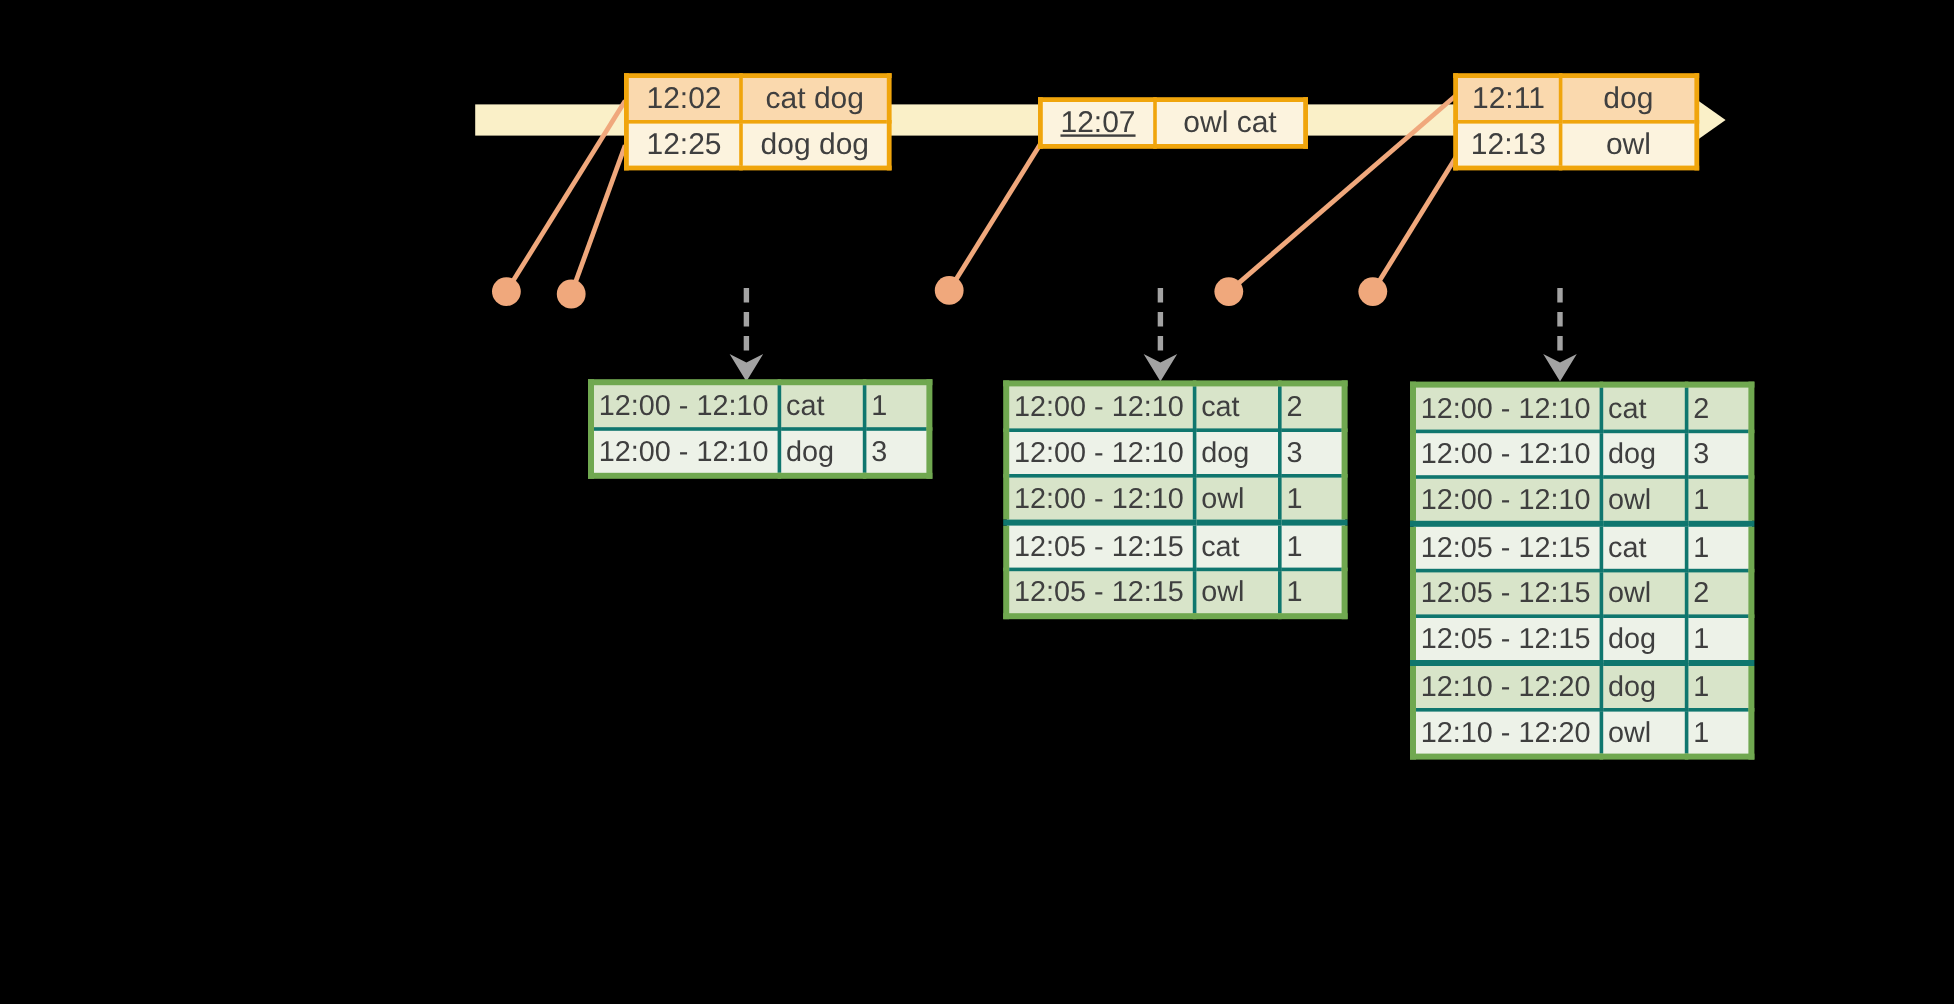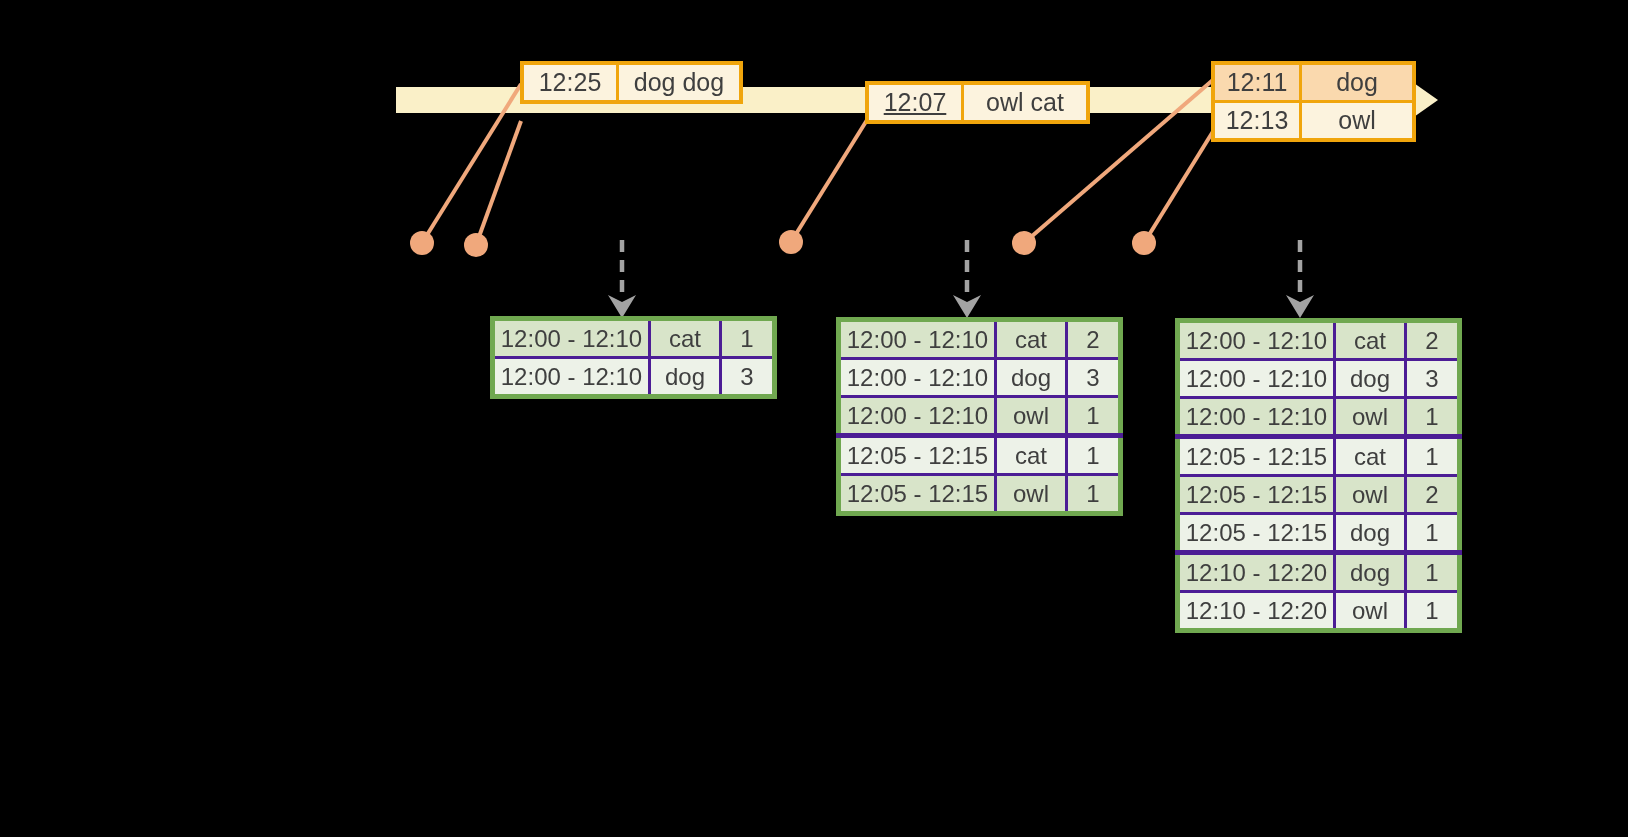--- a/index.html
+++ b/index.html
@@ -33,21 +33,21 @@
   table.event-table tr.cream td{background:#FCF3DE;}
   .ev-a td:nth-child(1){width:80px;} .ev-a td:nth-child(2){width:108px;}
   .ev-b td:nth-child(1){width:80px;text-decoration:underline;} .ev-b td:nth-child(2){width:110px;margin-top:28px;}
   .ev-c td:nth-child(1){width:72px;} .ev-c td:nth-child(2){width:98px;}
   
   table.result-table{
     position:absolute;z-index:3;border-collapse:collapse;
     border:5px solid #70A850;font-size:24px;
   }
   table.result-table td{
-    border:3px solid #4c1d95;height:35px;text-align:center;
+    border:3px solid #0f766e;height:35px;text-align:left;
     vertical-align:middle;padding:0 4px;line-height:1;
   }
   table.result-table tr.dark td{background:#D8E4C9;}
   table.result-table tr.light td{background:#EDF2E8;}
   table.result-table tr.group td{border-top-width:5px;}
   table.result-table td:nth-child(1){width:145px;}
   table.result-table td:nth-child(2){width:60px;margin-top:12px;}
   table.result-table td:nth-child(3){width:42px;}
 </style>
 </head>
@@ -78,20 +78,24 @@
       <path d="M 608 295 L 622 318 L 636 295 L 622 302 Z" fill="#A3A3A3"></path>
       <line x1="967" y1="240" x2="967" y2="299" stroke="#A3A3A3" stroke-width="4.5" stroke-dasharray="12 8"></line>
       <path d="M 953 295 L 967 318 L 981 295 L 967 302 Z" fill="#A3A3A3"></path>
       <line x1="1300" y1="240" x2="1300" y2="299" stroke="#A3A3A3" stroke-width="4.5" stroke-dasharray="12 8"></line>
       <path d="M 1286 295 L 1300 318 L 1314 295 L 1300 302 Z" fill="#A3A3A3"></path>
     </g>
   </svg>
 
   <table class="event-table ev-a" style="left:520px;top:61px">
     <tbody>
+        <tr class="peach">
+          <td>12:02</td>
+          <td>cat dog</td>
+        </tr>
         <tr class="cream">
           <td>12:25</td>
           <td>dog dog</td>
         </tr>
       </tbody>
   </table>
 
   <table class="event-table ev-b" style="left:865px;top:81px">
     <tbody>
         <tr class="cream">

